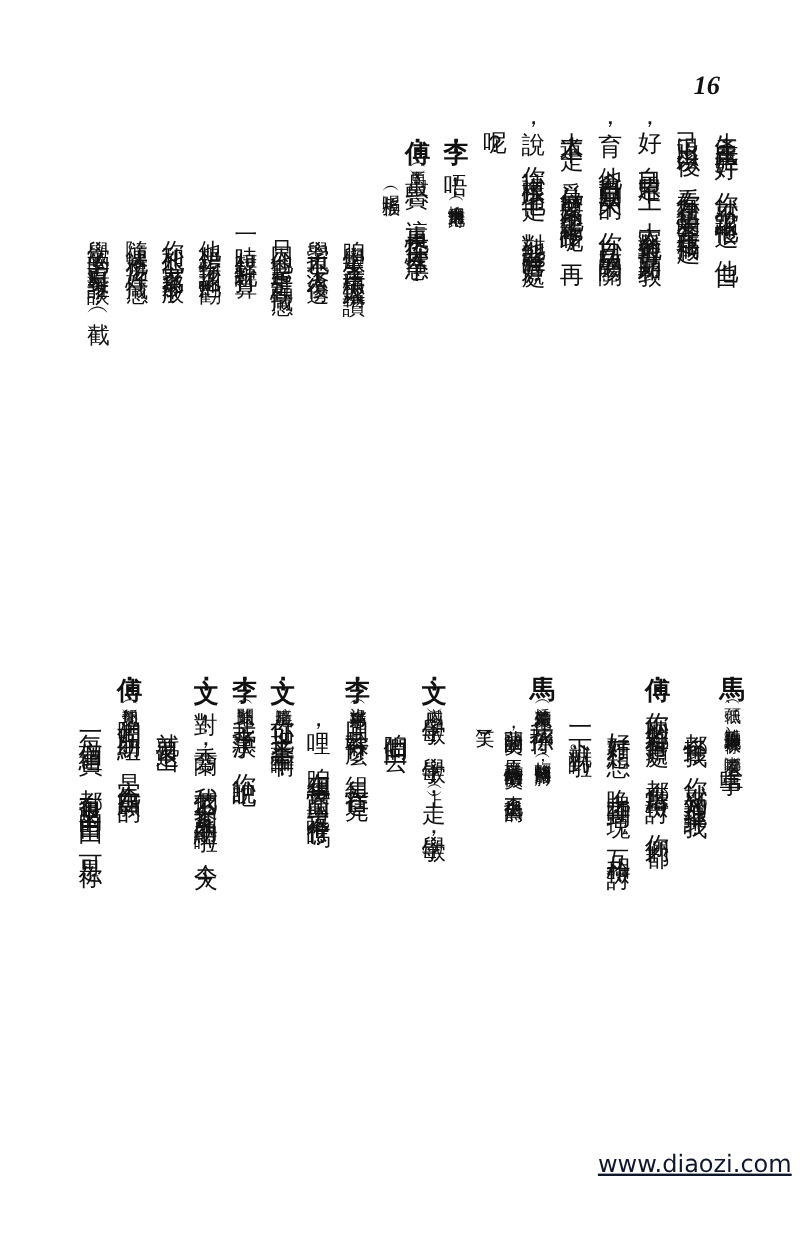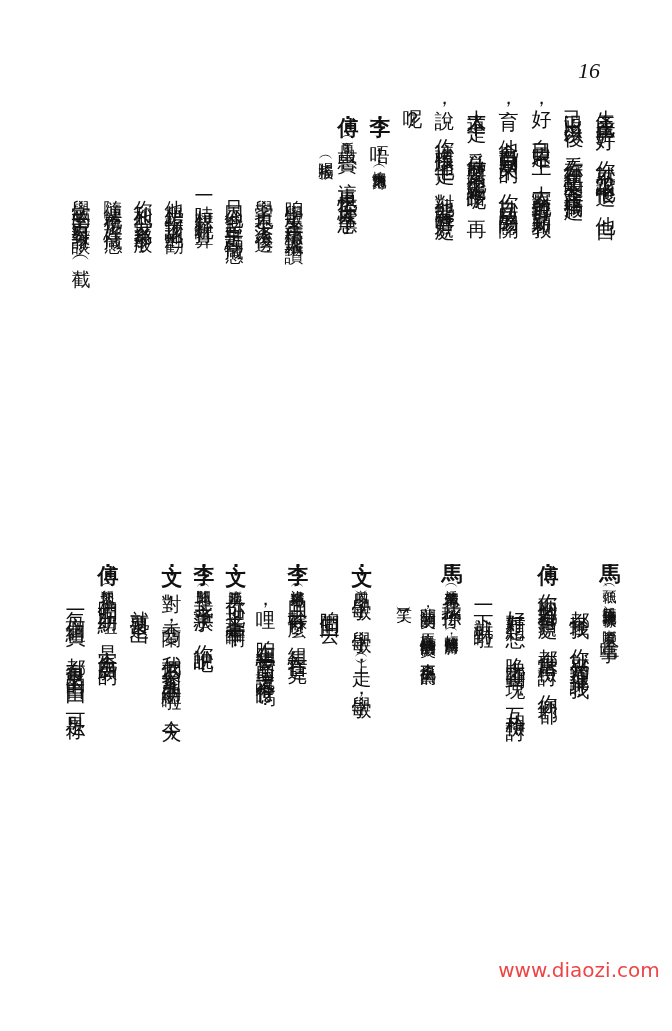--- a/index.html
+++ b/index.html
@@ -3,41 +3,41 @@
 <meta charset="utf-8">
 <style>
   html, body { margin: 0; padding: 0; }
   body {
     width: 672px; height: 1031px; position: relative; overflow: hidden;
     background: #ffffff; color: #111;
     font-family: "DejaVu Serif", "Liberation Serif", serif;
   }
   .page-number {
     position: absolute; top: 58px; left: 578px;
-    font-size: 22px; font-style: italic; font-weight: normal;
+    font-size: 22px; font-style: italic; font-weight: bold;
     font-family: "Liberation Serif", serif;
   }
   .col {
     position: absolute;
     writing-mode: vertical-rl;
     text-orientation: upright;
     font-size: 20px;
     line-height: 20px;
     letter-spacing: 4.4px;
     white-space: nowrap;
   }
   .sp { font-weight: bold; font-size: 21px; }
   .dir { font-size: 14px; letter-spacing: 1px; }
   .poem { letter-spacing: 5px; font-size: 19px; }
   .watermark {
     position: absolute; left: 486px; top: 960px; width: 186px;
     text-align: center; font-family: "DejaVu Sans", sans-serif; color: #555;
   }
   .wm-cn { font-size: 30px; font-weight: bold; letter-spacing: 4px; display:block; color:#5a5a5a; }
-  .wm-url { font-size: 20px; display:block; color:#ef4444; margin-top: -2px; }
+  .wm-url { font-size: 20px; display:block; color:#0f172a; margin-top: -2px; text-decoration: underline; }
 </style>
 </head>
 <body>
 
 <div class="page-number">16</div>
 
 <div class="col" style="left:596px; top:94px;">生產比單幹好，你就不該跟他退；他自</div>
 <div class="col" style="left:564px; top:94px;">己退出以後，看你在組裏的生產越搞越</div>
 <div class="col" style="left:532px; top:94px;">好，自己趕不上，大家對他再幫助和教</div>
 <div class="col" style="left:499px; top:94px;">育，他會自動回來的。你自己放的陽關</div>

